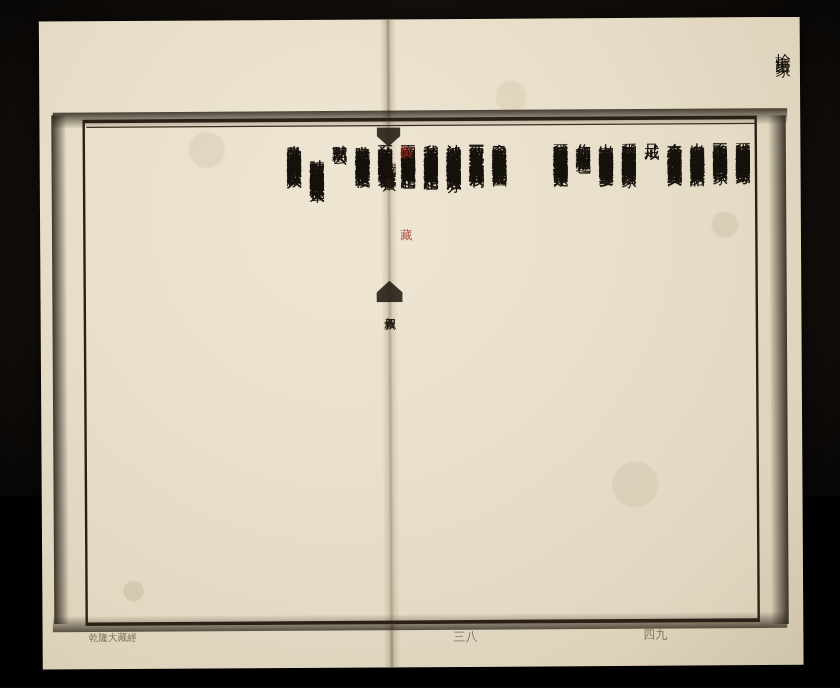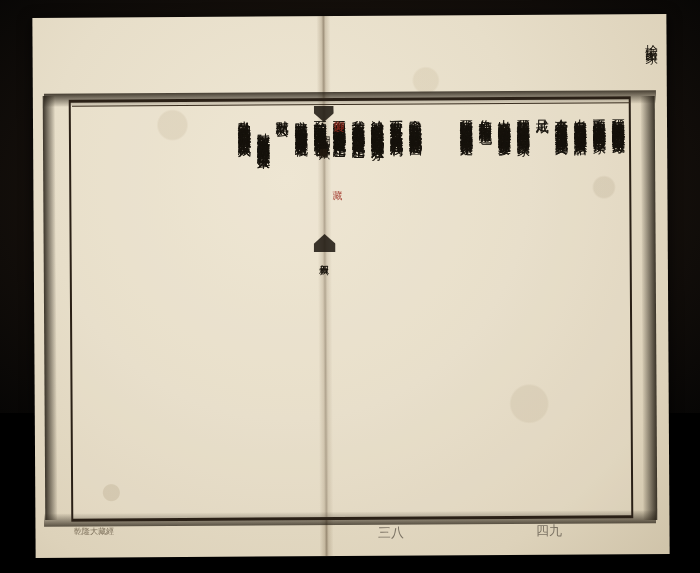--- a/index.html
+++ b/index.html
@@ -242,21 +242,21 @@
     top: 526px;
     font-family: "DejaVu Serif", serif;
     font-size: 8px;
     color: #4a3c28;
     opacity: .7;
     transform: rotate(-0.35deg);
   }
   .pencil {
     position: absolute;
     font-family: Liberation Mono, monospace;
-    font-size: 13px;
+    font-size: 10px;
     color: #5a5246;
     opacity: .75;
     transform: rotate(-0.35deg);
   }
   .pencil.p1 { left: 378px; top: 524px; }
   .pencil.p2 { left: 488px; top: 522px; margin-left: 48px; }
 
   
   .pin {
     position: absolute;

